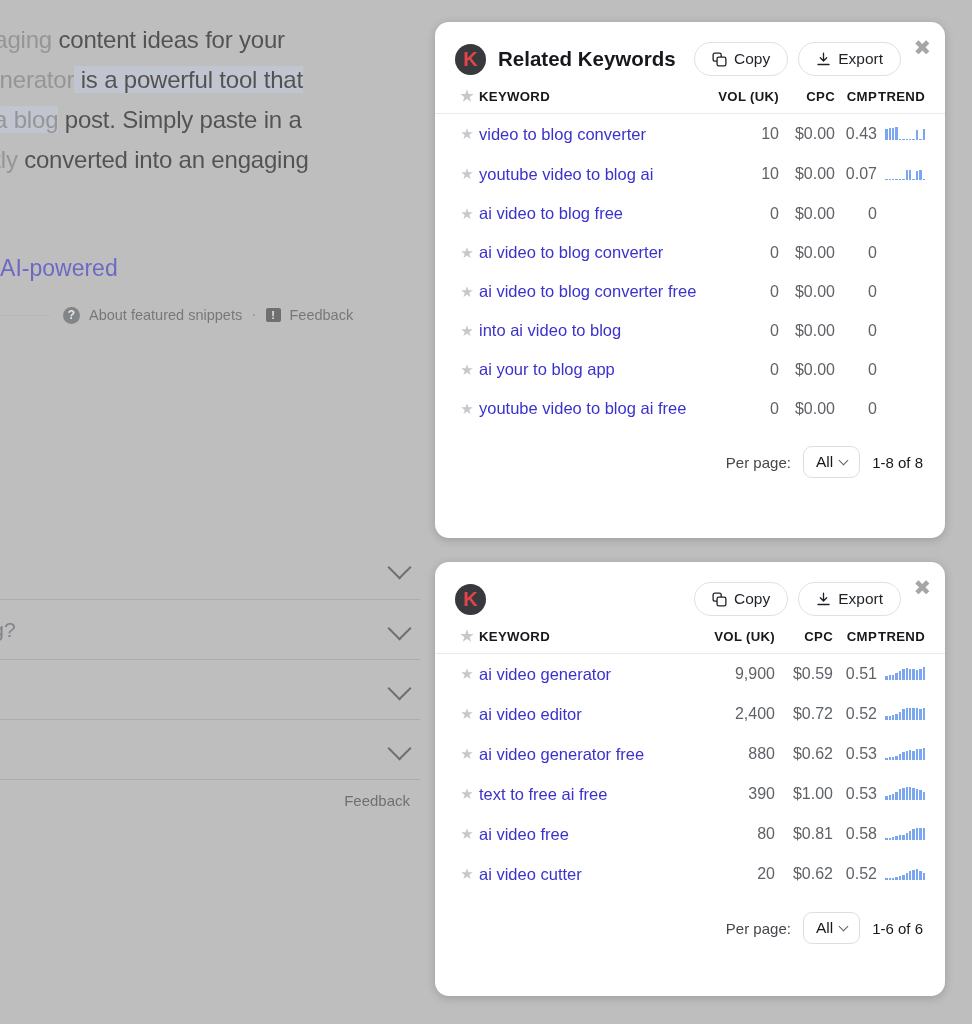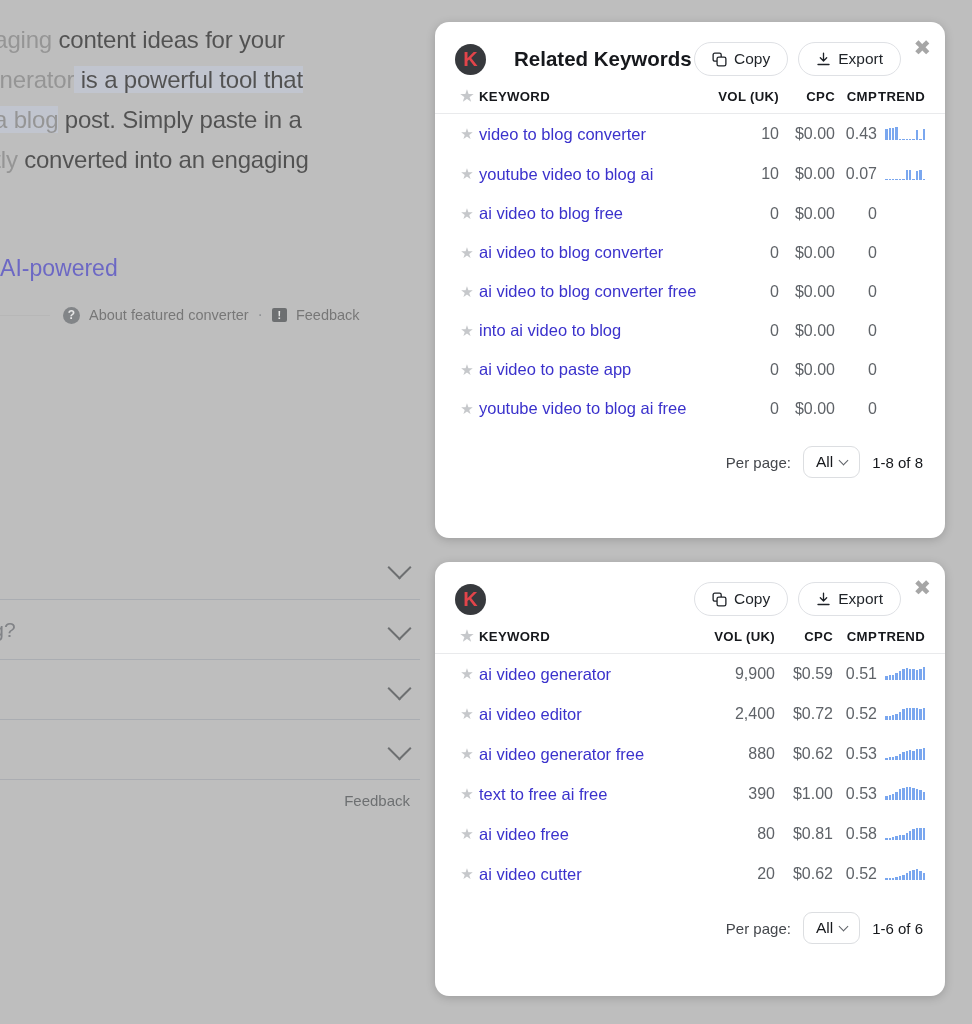--- a/index.html
+++ b/index.html
@@ -76,21 +76,21 @@
   .card-head {
     display:flex; align-items:center; padding: 18px 18px 0 20px; position:relative;
     height: 56px;
   }
   .brand-logo {
     width: 31px; height: 31px; border-radius:50%; background:#37393d;
     display:flex; align-items:center; justify-content:center; flex: 0 0 auto;
     color:#e2444a; font-weight:bold; font-size:20px; line-height:1;
   }
   .card-title {
-    font-size: 20.5px; font-weight: bold; color:#16181c; margin-left: 28px;
+    font-size: 20.5px; font-weight: bold; color:#16181c; margin-left: 12px;
     white-space: nowrap;
   }
   .head-actions { display:flex; gap:10px; margin-left:auto; padding-right: 26px; }
   .pill {
     display:flex; align-items:center; gap:7px;
     border:1px solid #dfe1e5; border-radius: 20px;
     height: 34px; padding: 12px 17px; background:#fff;
     font-size:15.5px; color:#1f2328; white-space:nowrap; cursor:pointer;
   }
   .close-x {
@@ -161,21 +161,21 @@
       </div>
     </div>
 
     <div class="ai-powered">
       <span class="dash">-&nbsp;</span><span>AI-powered</span>
     </div>
 
     <div class="snippet-meta">
       <span class="ln"></span>
       <span class="qmark">?</span>
-      <span>About featured converter</span>
+      <span>About featured snippets</span>
       <span class="dotsep">·</span>
       <span class="flagicon">!</span>
       <span>Feedback</span>
     </div>
 
     <div class="accordion">
       <div class="acc-row">
         <span class="acc-label"></span>
         <span class="chev"></span>
       </div>
@@ -311,21 +311,21 @@
         <tr>
           <td class="c-star"><span class="star">★</span></td>
           <td class="c-kw"><a href="#">into ai video to blog</a></td>
           <td>0</td>
           <td>$0.00</td>
           <td>0</td>
           <td class="c-trend"></td>
         </tr>
         <tr>
           <td class="c-star"><span class="star">★</span></td>
-          <td class="c-kw"><a href="#">ai video to paste app</a></td>
+          <td class="c-kw"><a href="#">ai your to blog app</a></td>
           <td>0</td>
           <td>$0.00</td>
           <td>0</td>
           <td class="c-trend"></td>
         </tr>
         <tr>
           <td class="c-star"><span class="star">★</span></td>
           <td class="c-kw"><a href="#">youtube video to blog ai free</a></td>
           <td>0</td>
           <td>$0.00</td>

